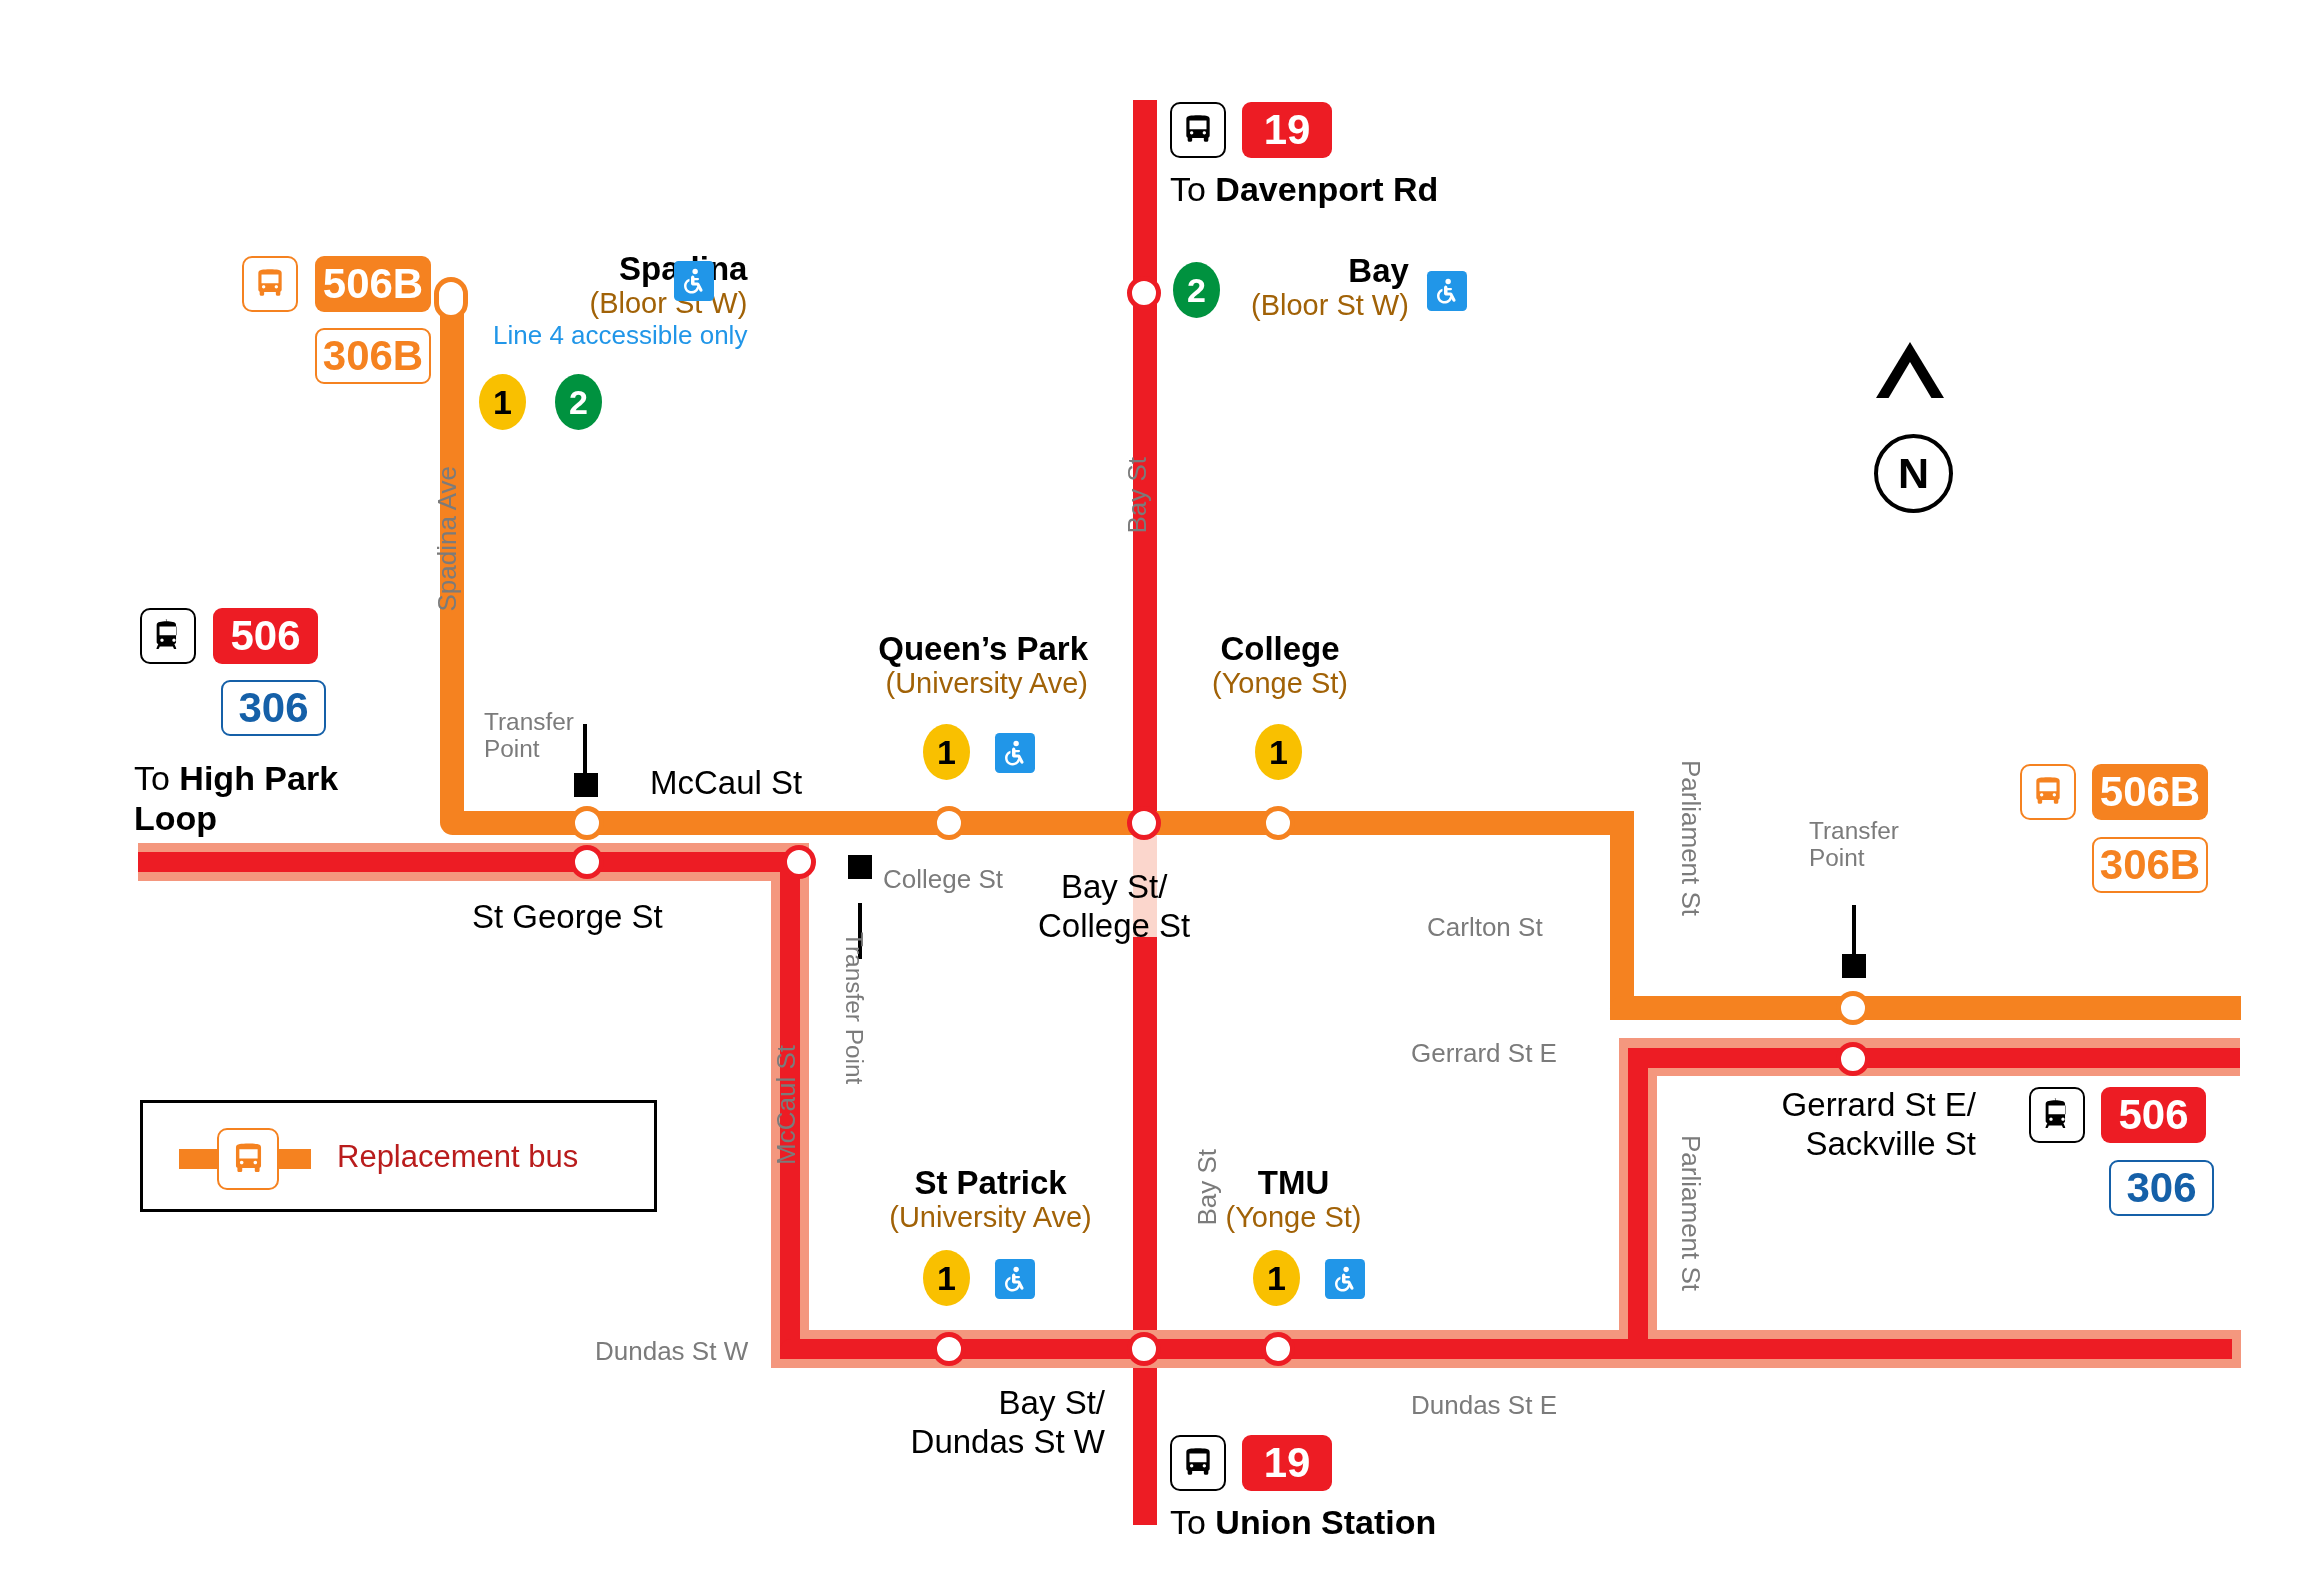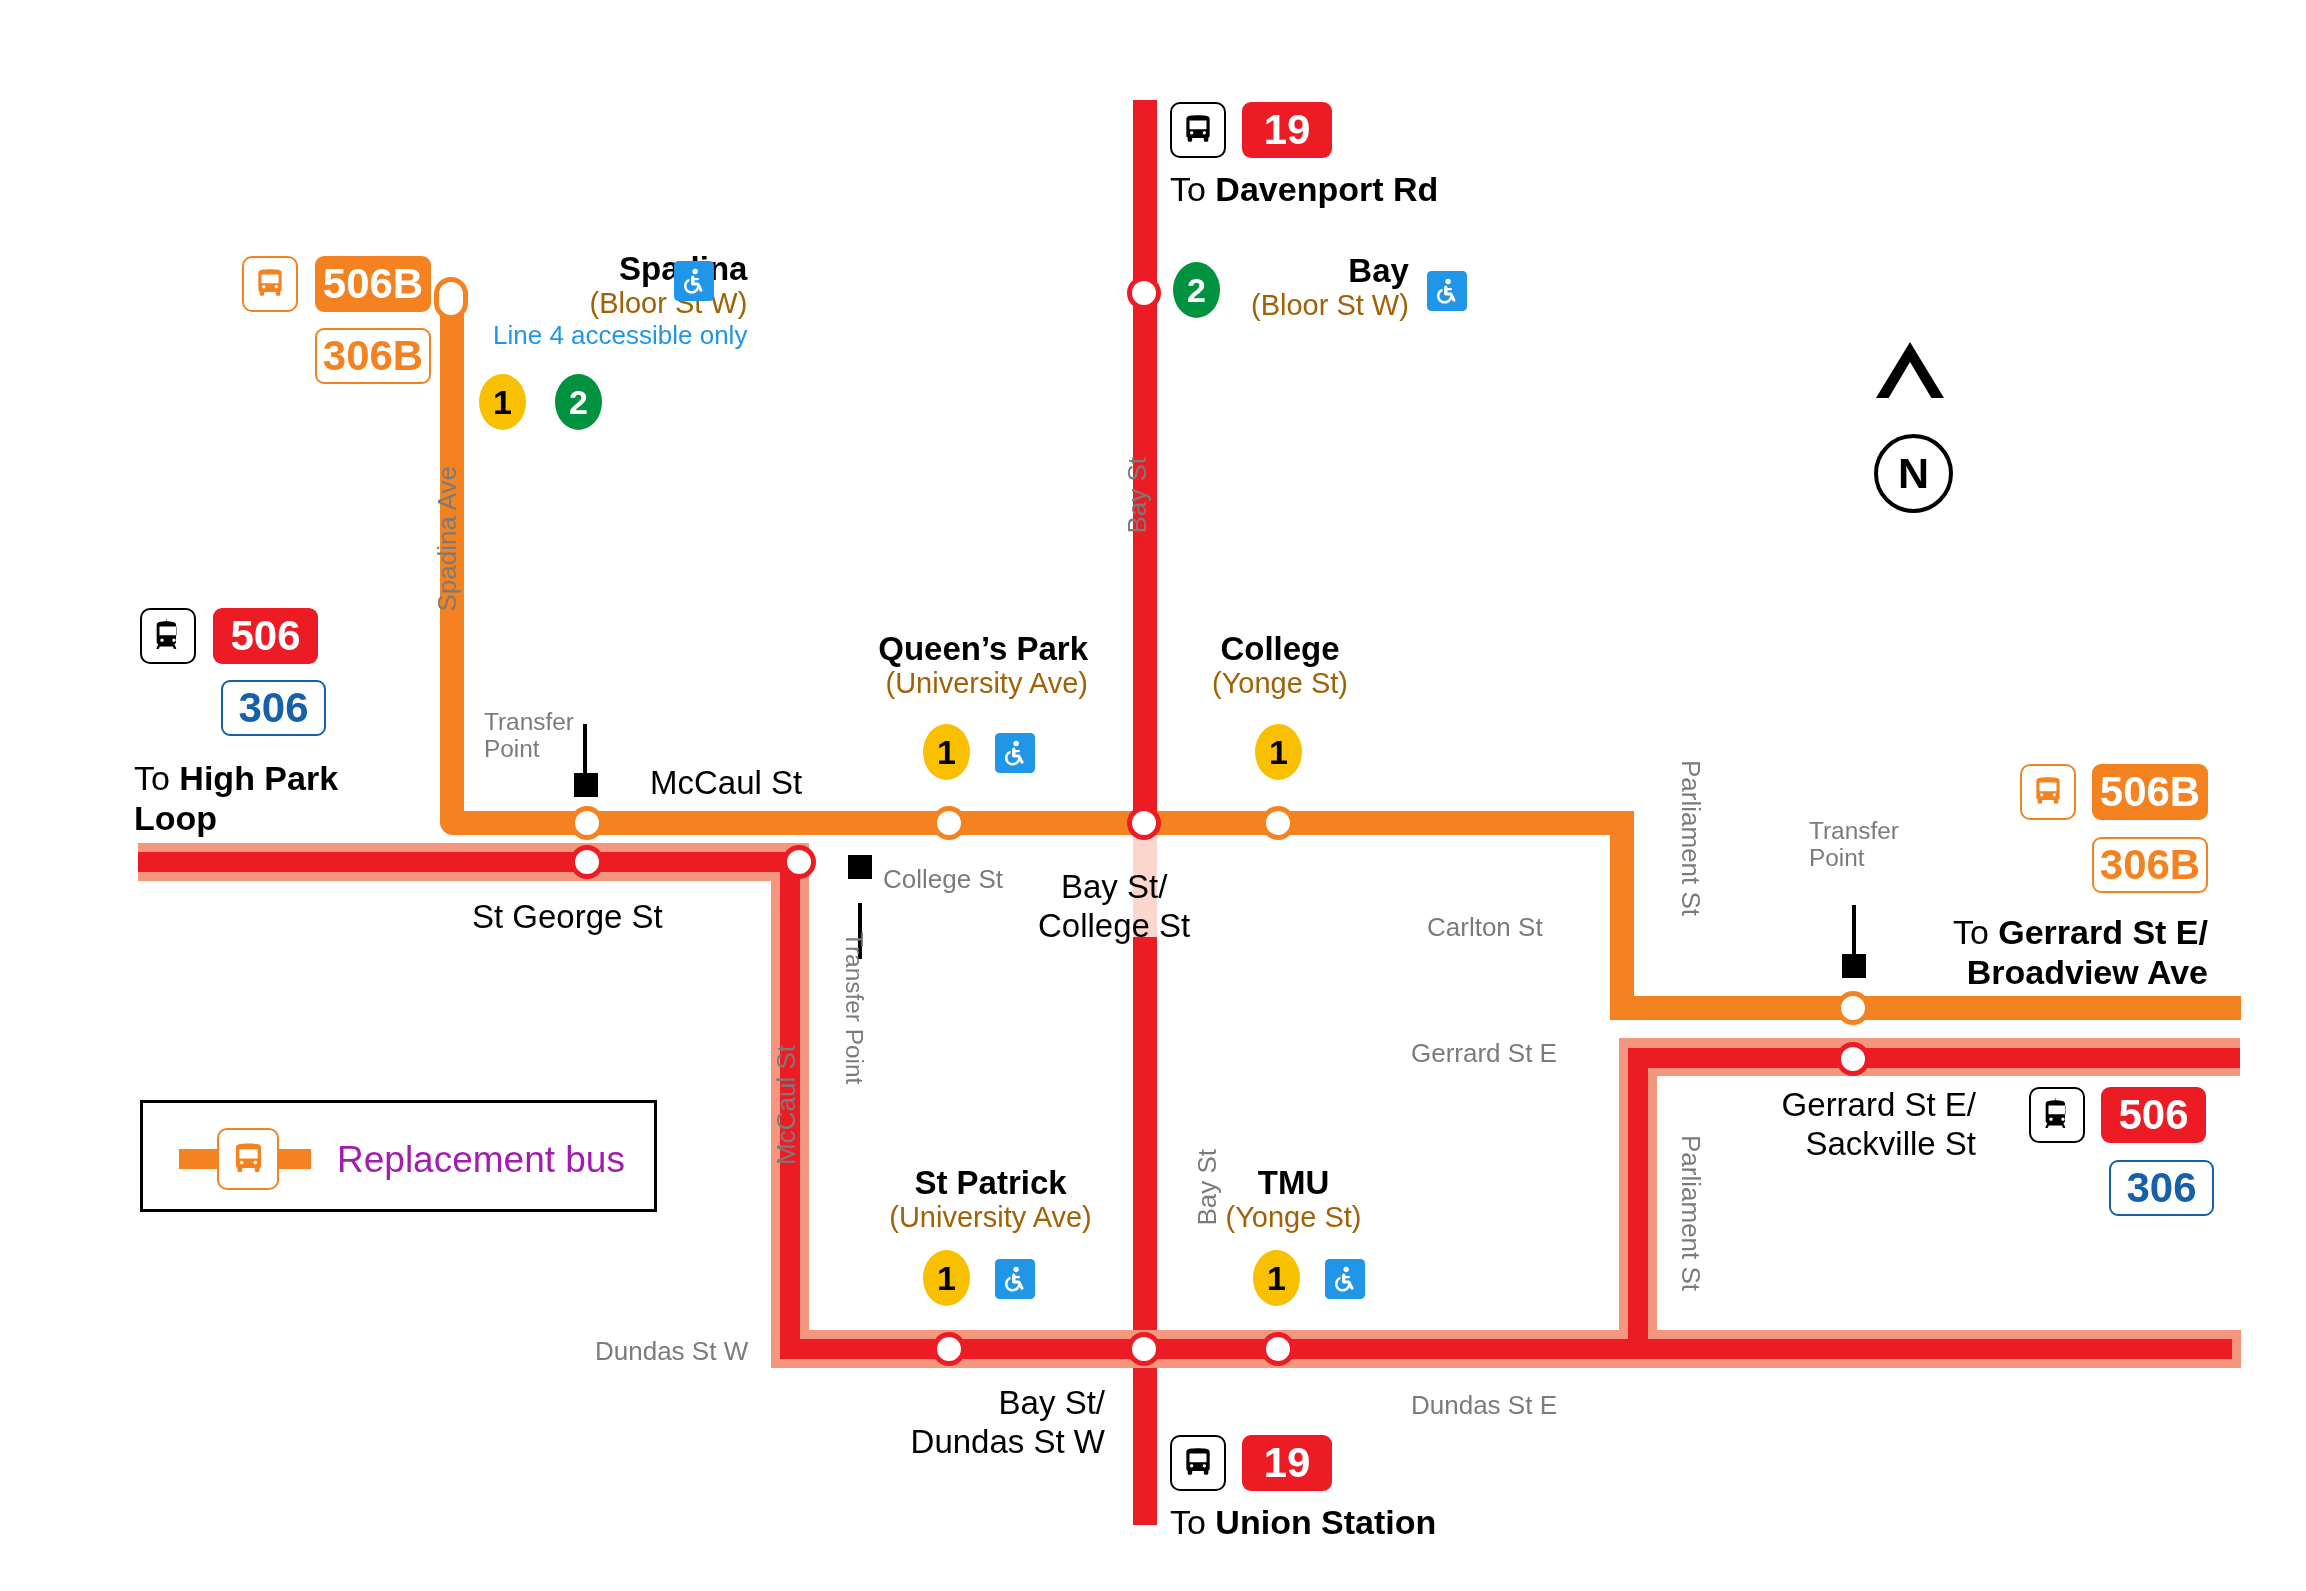--- a/index.html
+++ b/index.html
@@ -59,21 +59,21 @@
 
   
   .modebox{position:absolute;box-sizing:border-box;background:#fff;border-radius:10px;
            display:flex;align-items:center;justify-content:center;}
   .modebox.blk{border:2.7px solid #000;}
   .modebox.org{border:2.7px solid #F58220;}
 
   
   #legend{position:absolute;box-sizing:border-box;border:3.6px solid #000;background:#fff;
           display:flex;align-items:center;}
-  #legend .lg-text{font-size:37px;color:#a21caf;}
+  #legend .lg-text{font-size:31px;color:#b91c1c;}
   .lg-bar{position:absolute;background:#F58220;height:20px;}
 
   
   .compass-tri{position:absolute;width:0;height:0;}
   .compass-circ{position:absolute;border:4.5px solid #000;border-radius:50%;
                 display:flex;align-items:center;justify-content:center;
                 font-weight:bold;font-size:43px;color:#000;}
 </style>
 </head>
 <body>
@@ -283,24 +283,20 @@
     <span class="thin">To </span><b>High Park</b><br><b>Loop</b>
   </div>
 
   <div class="modebox org" style="left:2020px;top:764px;width:56px;height:56px;">
     <svg width="40" height="40" viewBox="0 0 24 24" fill="#F58220" aria-hidden="true">
         <path d="M5 5.2c0-1 .8-1.6 2.1-1.8C8.3 3.2 10 3.1 12 3.1s3.7.1 4.9.3c1.3.2 2.1.8 2.1 1.8v10.3c0 .5-.3.9-.8 1.1v1.5c0 .5-.4.9-.9.9h-.9c-.5 0-.9-.4-.9-.9v-1.3H8.5v1.3c0 .5-.4.9-.9.9h-.9c-.5 0-.9-.4-.9-.9v-1.5c-.5-.2-.8-.6-.8-1.1V5.2zm1.9 1.1v5.2h10.2V6.3H6.9zm1.3 8.4c.6 0 1-.4 1-1s-.4-1-1-1-1 .4-1 1 .4 1 1 1zm7.6 0c.6 0 1-.4 1-1s-.4-1-1-1-1 .4-1 1 .4 1 1 1zM9 4.8h6c.3 0 .5.2.5.5s-.2.5-.5.5H9c-.3 0-.5-.2-.5-.5s.2-.5.5-.5z"></path>
       </svg>
   </div>
   <div class="badge orange-fill" style="left:2092px;top:764px;width:116px;height:56px;font-size:42px;">506B</div>
   <div class="badge orange-out" style="left:2092px;top:837px;width:116px;height:56px;font-size:42px;">306B</div>
-  <div class="dest right" style="left:1846px;top:912px;font-size:34px;width:362px;">
-    <div><span class="thin">To </span><b>Gerrard St E/</b></div>
-    <div><b>Broadview Ave</b></div>
-  </div>
 
   <div class="modebox blk" style="left:2029px;top:1087px;width:56px;height:56px;">
     <svg width="40" height="40" viewBox="0 0 24 24" fill="#000" aria-hidden="true">
         <path d="M11.55 2.1c-.2 0-.4.15-.4.35v.75c-1.6.06-3.1.2-4.05.4C5.9 3.8 5.2 4.4 5.2 5.4v10.2c0 .6.4 1.05 1 1.2l-1.1 2.5c-.1.22.06.45.3.45h.8c.15 0 .3-.1.36-.23l.5-1.2h7.9l.5 1.2c.06.14.2.23.36.23h.8c.24 0 .4-.23.3-.45l-1.1-2.5c.6-.15 1-.6 1-1.2V5.4c0-1-.7-1.6-1.9-1.8-.95-.2-2.45-.34-4.05-.4V2.45c0-.2-.18-.35-.4-.35zM6.9 6.3h10.2v5.2H6.9V6.3zm1.5 7.2c.55 0 1 .45 1 1s-.45 1-1 1-1-.45-1-1 .45-1 1-1zm7.2 0c.55 0 1 .45 1 1s-.45 1-1 1-1-.45-1-1 .45-1 1-1z"></path>
       </svg>
   </div>
   <div class="badge red-fill" style="left:2101px;top:1087px;width:105px;height:56px;font-size:42px;">506</div>
   <div class="badge blue-out" style="left:2101px;top:1160px;width:105px;height:56px;font-size:42px;">306</div>
 
   <div class="modebox blk" style="left:1170px;top:1435px;width:56px;height:56px;">

